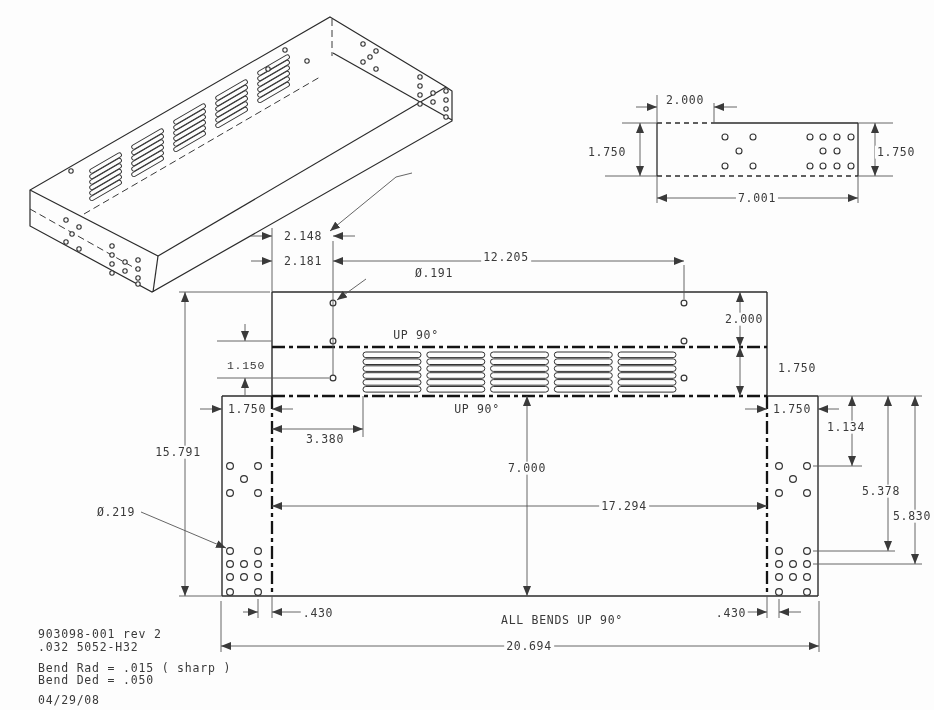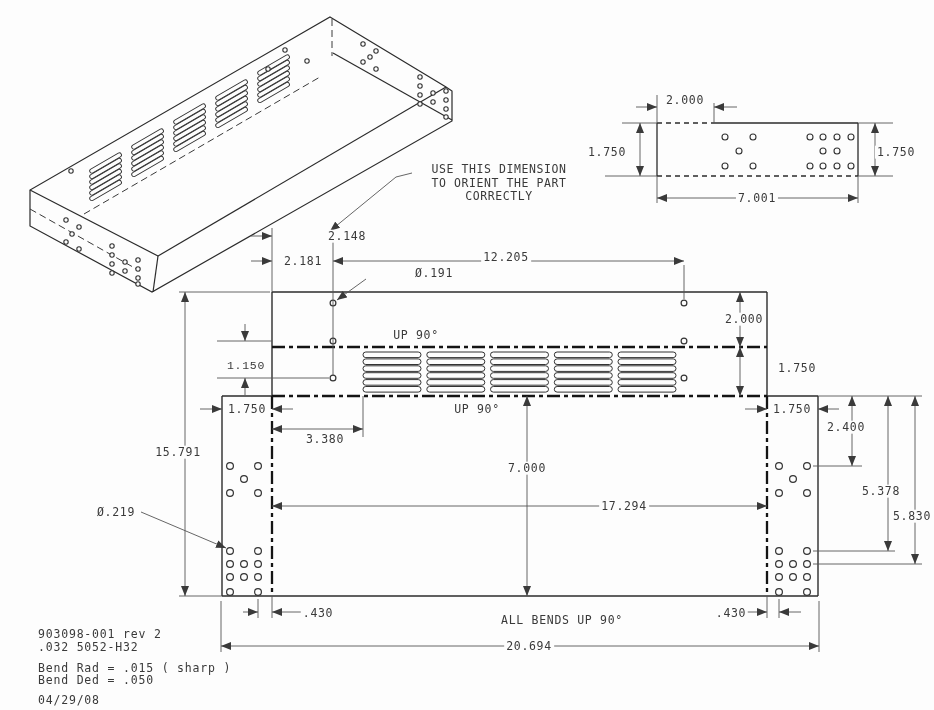--- a/index.html
+++ b/index.html
@@ -261,54 +261,49 @@
     <g>
       <line x1="412" y1="173" x2="396" y2="177"></line>
       <line x1="396" y1="177" x2="330" y2="231" marker-end="url(#arr)"></line>
     </g>
     <line x1="366" y1="279" x2="337" y2="300" marker-end="url(#arr)"></line>
     <line x1="141" y1="512" x2="226" y2="548" marker-end="url(#arr)"></line>
   </g>
 </svg>
 
 <div id="label-layer" style="position:absolute;left:0;top:0;width:934px;height:710px;">
-      <div class="lbl" style="left: 303px; top: 236px; margin-left: 44px;">2.148</div>
+      <div class="lbl" style="left: 303px; top: 236px;">2.148</div>
       <div class="lbl" style="left: 303px; top: 261px;">2.181</div>
       <div class="lbl" style="left: 506px; top: 257px;">12.205</div>
       <div class="lbl" style="left: 390px; top: 273px; margin-left: 44px;">Ø.191</div>
       <div class="lbl" style="left: 744px; top: 319px;">2.000</div>
       <div class="lbl" style="left: 416px; top: 335px;">UP 90°</div>
       <div class="lbl" style="left: 246px; top: 366px; font-family: Liberation Mono, monospace;">1.150</div>
       <div class="lbl" style="left: 797px; top: 368px;">1.750</div>
       <div class="lbl" style="left: 247px; top: 409px;">1.750</div>
       <div class="lbl" style="left: 477px; top: 409px;">UP 90°</div>
       <div class="lbl" style="left: 792px; top: 409px;">1.750</div>
       <div class="lbl" style="left: 325px; top: 428px; margin-top: 11px;">3.380</div>
-      <div class="lbl" style="left: 846px; top: 427px;">2.400</div>
+      <div class="lbl" style="left: 846px; top: 427px;">1.134</div>
       <div class="lbl" style="left: 178px; top: 452px;">15.791</div>
       <div class="lbl" style="left: 527px; top: 468px;">7.000</div>
       <div class="lbl" style="left: 881px; top: 491px;">5.378</div>
       <div class="lbl" style="left: 624px; top: 506px;">17.294</div>
       <div class="lbl" style="left: 116px; top: 512px;">Ø.219</div>
       <div class="lbl" style="left: 912px; top: 516px;">5.830</div>
       <div class="lbl" style="left: 318px; top: 613px;">.430</div>
       <div class="lbl" style="left: 731px; top: 613px;">.430</div>
       <div class="lbl" style="left: 562px; top: 620px;">ALL BENDS UP 90°</div>
       <div class="lbl" style="left: 529px; top: 646px;">20.694</div>
       <div class="lbl" style="left: 685px; top: 100px;">2.000</div>
       <div class="lbl" style="left: 607px; top: 152px;">1.750</div>
       <div class="lbl" style="left: 896px; top: 152px;">1.750</div>
       <div class="lbl" style="left: 757px; top: 198px;">7.001</div>
     </div>
 
-<div class="note">
-  <div>USE THIS DIMENSION</div>
-  <div>TO ORIENT THE PART</div>
-  <div>CORRECTLY</div>
-</div>
 
 <div class="tblock" style="top:628px;">903098-001 rev 2</div>
 <div class="tblock" style="top:641px;">.032 5052-H32</div>
 <div class="tblock" style="top:662px;text-align:center;">Bend Rad = .015 ( sharp )</div>
 <div class="tblock" style="top:674px;">Bend Ded = .050</div>
 <div class="tblock" style="top:694px;">04/29/08</div>
 
 </div>
 
 </body></html>

